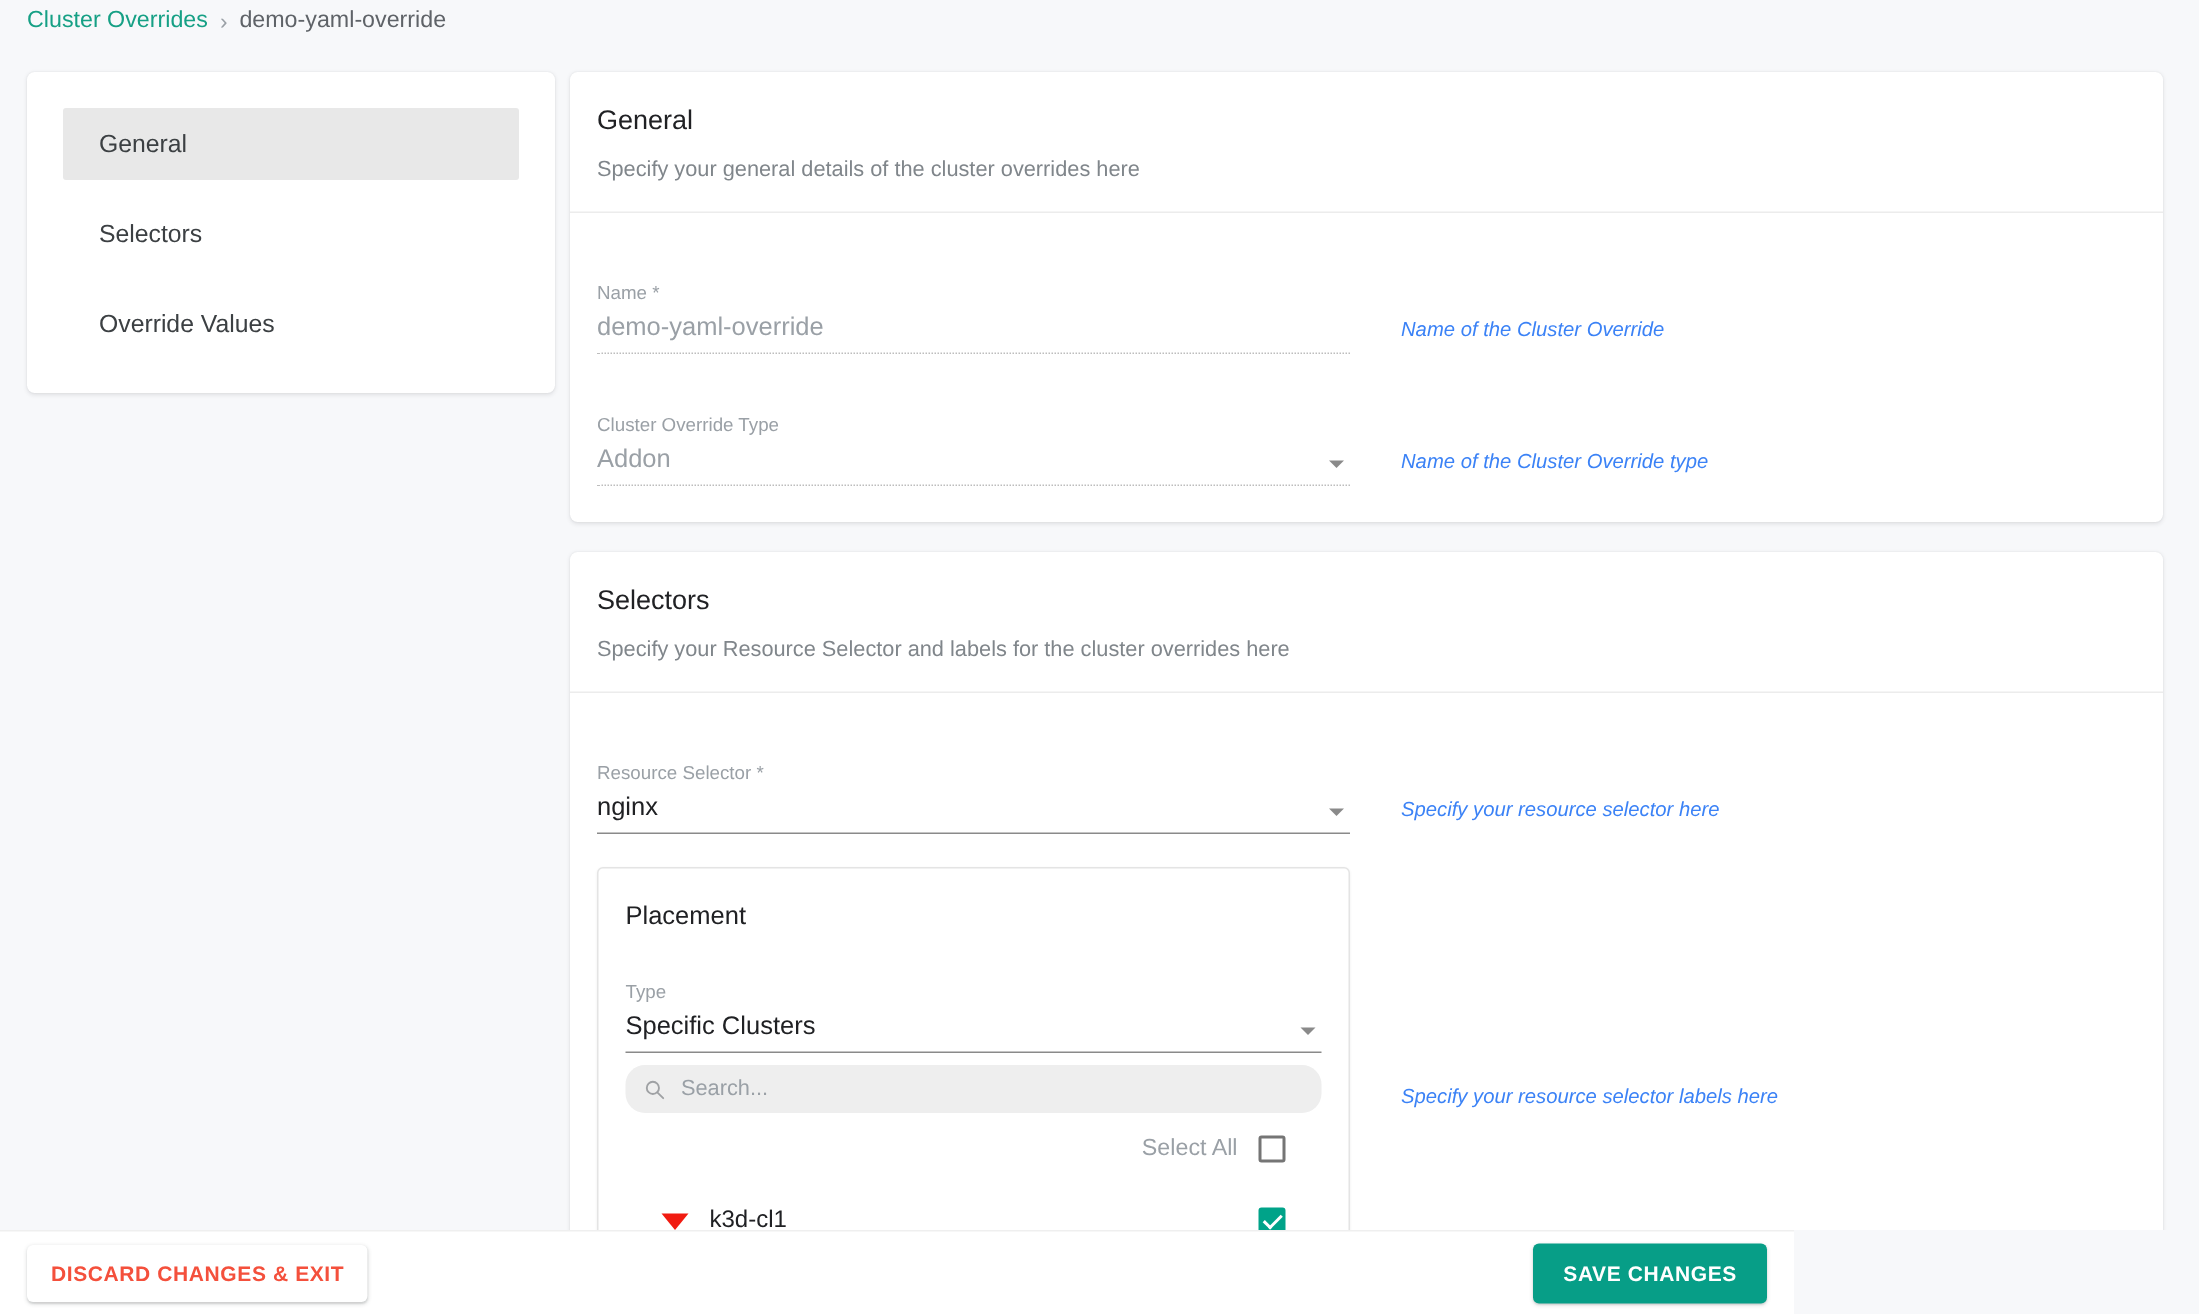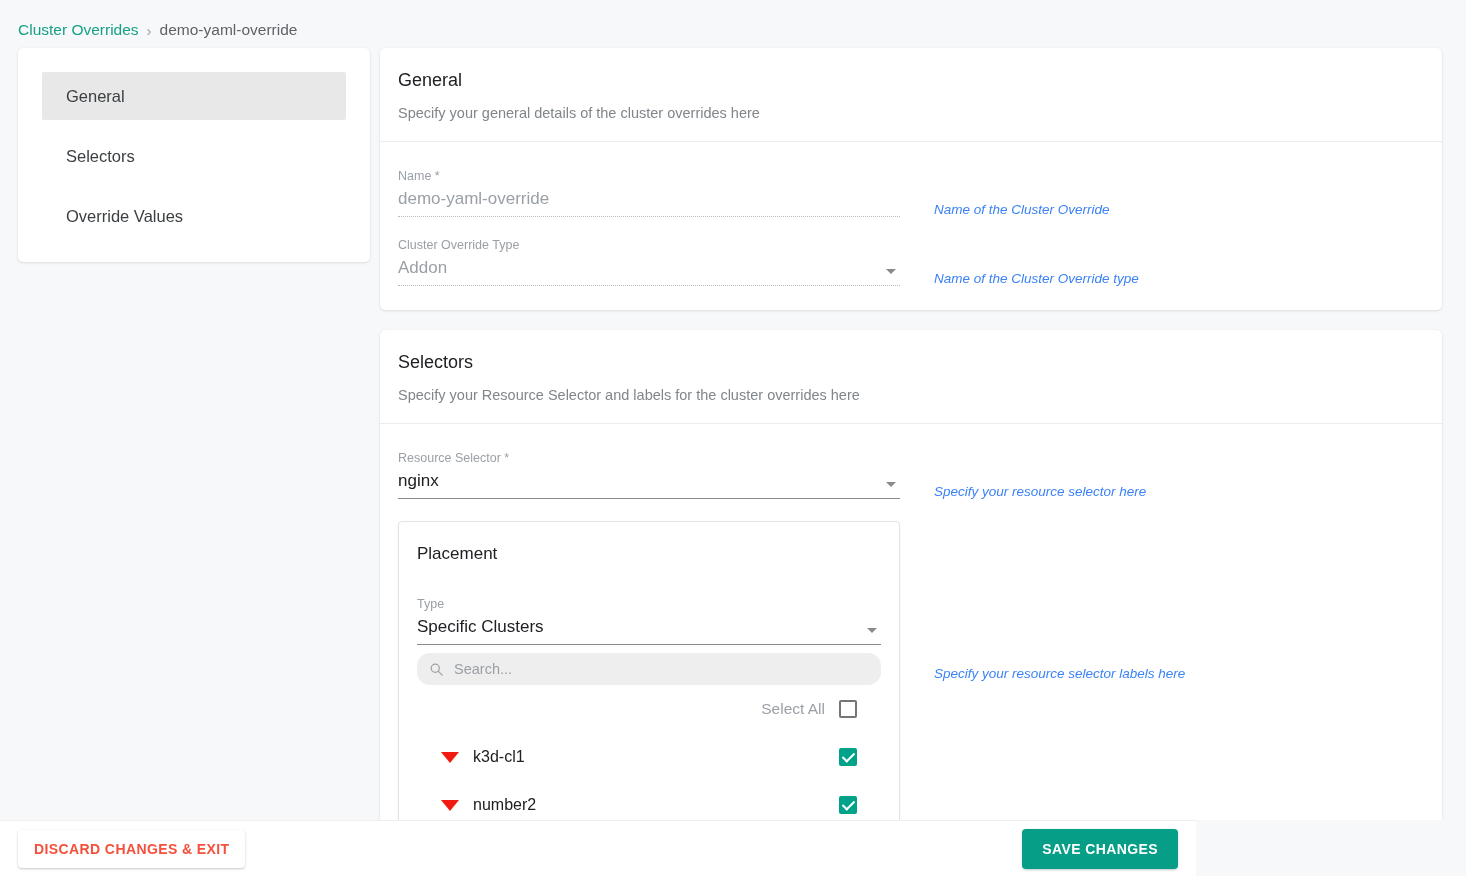--- a/index.html
+++ b/index.html
@@ -13,21 +13,21 @@
 
   #app {
     position: relative;
     width: 1466px; height: 876px;
     background: #f7f8fa;
   }
 
   
   .breadcrumb {
     position: absolute;
-    left: 18px; top: 16px;
+    left: 18px; top: 0;
     height: 28px;
     display: flex; align-items: center;
     font-size: 15.5px;
   }
   .crumb-link {
     color: #16a085;
     cursor: pointer;
     white-space: nowrap;
   }
   .crumb-sep {
@@ -96,21 +96,22 @@
     font-size: 14.5px;
     color: #80868b;
   }
   .panel-divider { height: 1px; background: #ececec; }
 
   .panel-body { padding: 20px 18px 24px 18px; }
 
   
   .row {
     display: flex;
-    align-items: flex-end;
+    align-items: center;
+    margin-top: 19px;
   }
   .field {
     width: 502px;
     flex: 0 0 502px;
     position: relative;
     padding-top: 6px;
   }
   .field-label {
     font-size: 12.5px;
     color: #9aa0a6;

